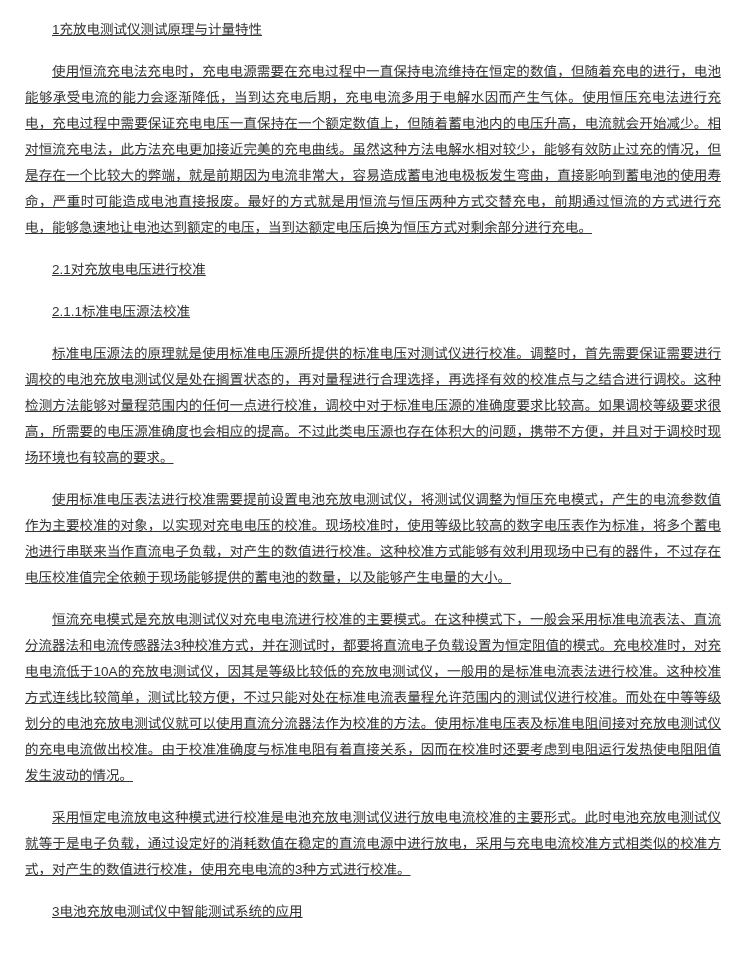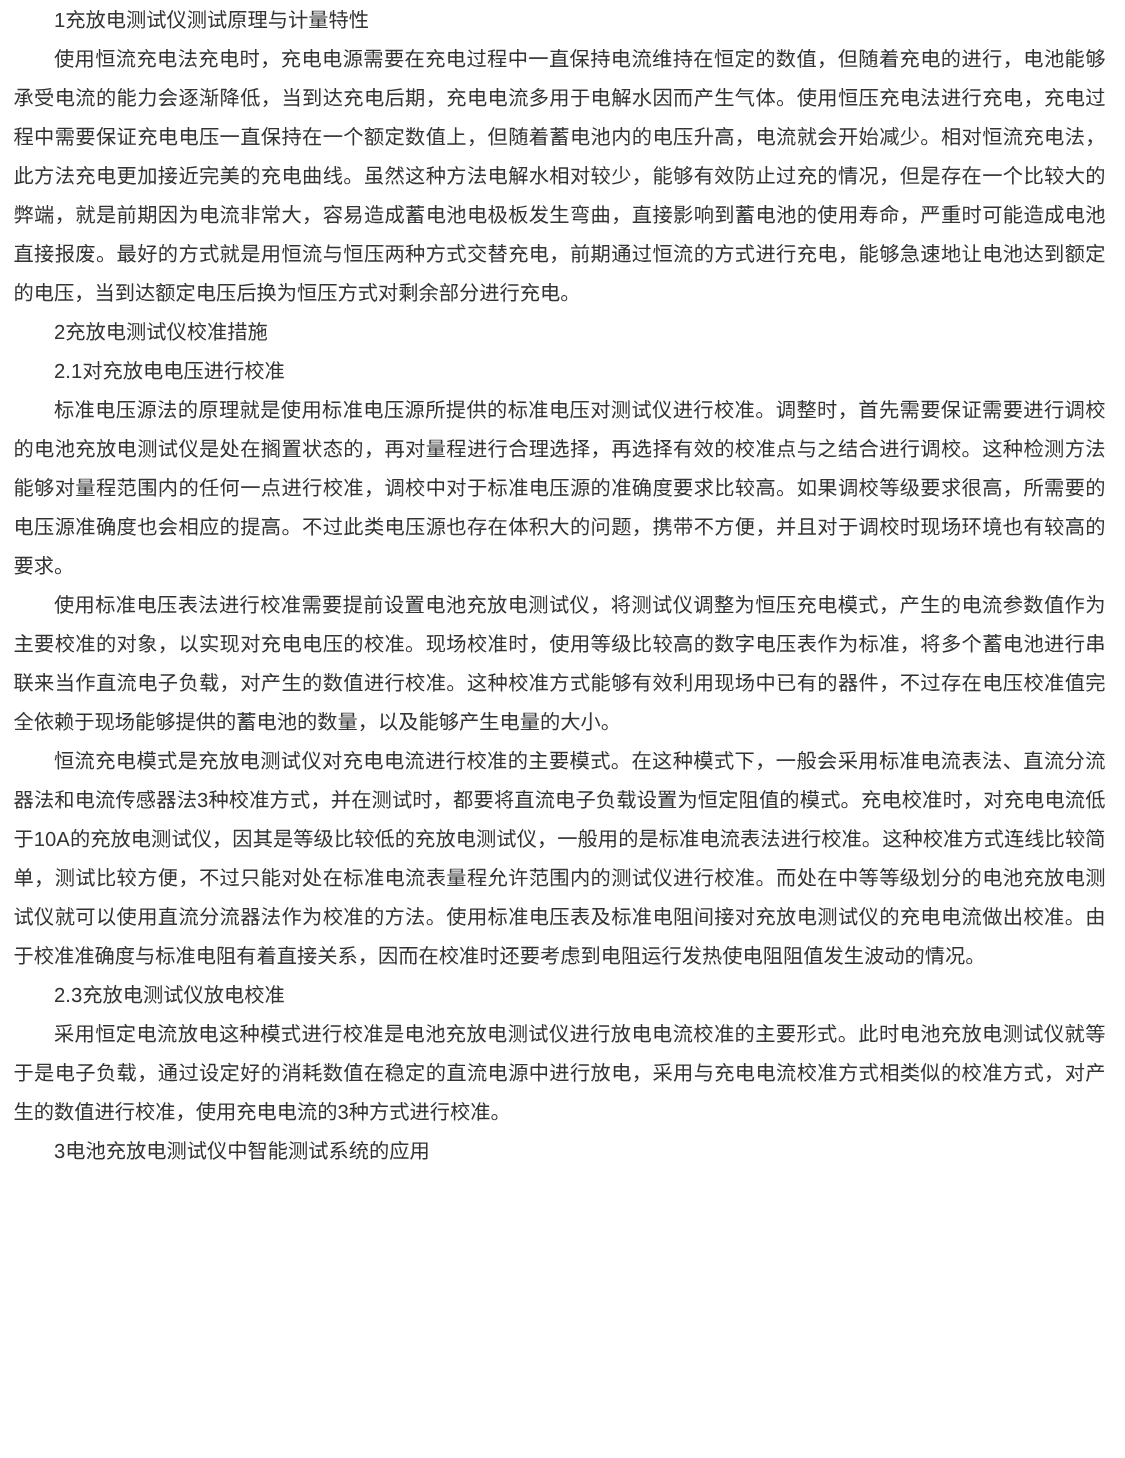--- a/index.html
+++ b/index.html
@@ -16,37 +16,37 @@
     box-sizing: border-box;
     width: 750px;
     padding: 1px 13px 0 9px;
     font-family: "Liberation Sans", sans-serif;
     font-size: 13.5px;
     line-height: 26px;
     color: #333333;
     text-align: justify;
   }
   .block {
-    margin: 0;
+    margin: 16px;
     padding: 0;
     text-indent: 2em;
     word-break: break-all;
+    text-decoration: underline;
   }
   .block.heading {
     font-weight: normal; 
     text-align: left;
   }
 </style>
 </head>
 <body style="background: rgb(255, 255, 255);">
 
 <div class="article" style="color: rgb(51, 51, 51);">
     <p class="block heading">1充放电测试仪测试原理与计量特性</p>
     <p class="block paragraph">使用恒流充电法充电时，充电电源需要在充电过程中一直保持电流维持在恒定的数值，但随着充电的进行，电池能够承受电流的能力会逐渐降低，当到达充电后期，充电电流多用于电解水因而产生气体。使用恒压充电法进行充电，充电过程中需要保证充电电压一直保持在一个额定数值上，但随着蓄电池内的电压升高，电流就会开始减少。相对恒流充电法，此方法充电更加接近完美的充电曲线。虽然这种方法电解水相对较少，能够有效防止过充的情况，但是存在一个比较大的弊端，就是前期因为电流非常大，容易造成蓄电池电极板发生弯曲，直接影响到蓄电池的使用寿命，严重时可能造成电池直接报废。最好的方式就是用恒流与恒压两种方式交替充电，前期通过恒流的方式进行充电，能够急速地让电池达到额定的电压，当到达额定电压后换为恒压方式对剩余部分进行充电。</p>
-    <p class="block heading">2充放电测试仪校准措施</p>
     <p class="block heading">2.1对充放电电压进行校准</p>
+    <p class="block heading">2.1.1标准电压源法校准</p>
     <p class="block paragraph">标准电压源法的原理就是使用标准电压源所提供的标准电压对测试仪进行校准。调整时，首先需要保证需要进行调校的电池充放电测试仪是处在搁置状态的，再对量程进行合理选择，再选择有效的校准点与之结合进行调校。这种检测方法能够对量程范围内的任何一点进行校准，调校中对于标准电压源的准确度要求比较高。如果调校等级要求很高，所需要的电压源准确度也会相应的提高。不过此类电压源也存在体积大的问题，携带不方便，并且对于调校时现场环境也有较高的要求。</p>
     <p class="block paragraph">使用标准电压表法进行校准需要提前设置电池充放电测试仪，将测试仪调整为恒压充电模式，产生的电流参数值作为主要校准的对象，以实现对充电电压的校准。现场校准时，使用等级比较高的数字电压表作为标准，将多个蓄电池进行串联来当作直流电子负载，对产生的数值进行校准。这种校准方式能够有效利用现场中已有的器件，不过存在电压校准值完全依赖于现场能够提供的蓄电池的数量，以及能够产生电量的大小。</p>
     <p class="block paragraph">恒流充电模式是充放电测试仪对充电电流进行校准的主要模式。在这种模式下，一般会采用标准电流表法、直流分流器法和电流传感器法3种校准方式，并在测试时，都要将直流电子负载设置为恒定阻值的模式。充电校准时，对充电电流低于10A的充放电测试仪，因其是等级比较低的充放电测试仪，一般用的是标准电流表法进行校准。这种校准方式连线比较简单，测试比较方便，不过只能对处在标准电流表量程允许范围内的测试仪进行校准。而处在中等等级划分的电池充放电测试仪就可以使用直流分流器法作为校准的方法。使用标准电压表及标准电阻间接对充放电测试仪的充电电流做出校准。由于校准准确度与标准电阻有着直接关系，因而在校准时还要考虑到电阻运行发热使电阻阻值发生波动的情况。</p>
-    <p class="block heading">2.3充放电测试仪放电校准</p>
     <p class="block paragraph">采用恒定电流放电这种模式进行校准是电池充放电测试仪进行放电电流校准的主要形式。此时电池充放电测试仪就等于是电子负载，通过设定好的消耗数值在稳定的直流电源中进行放电，采用与充电电流校准方式相类似的校准方式，对产生的数值进行校准，使用充电电流的3种方式进行校准。</p>
     <p class="block heading">3电池充放电测试仪中智能测试系统的应用</p>
   </div>
 
 </body></html>

